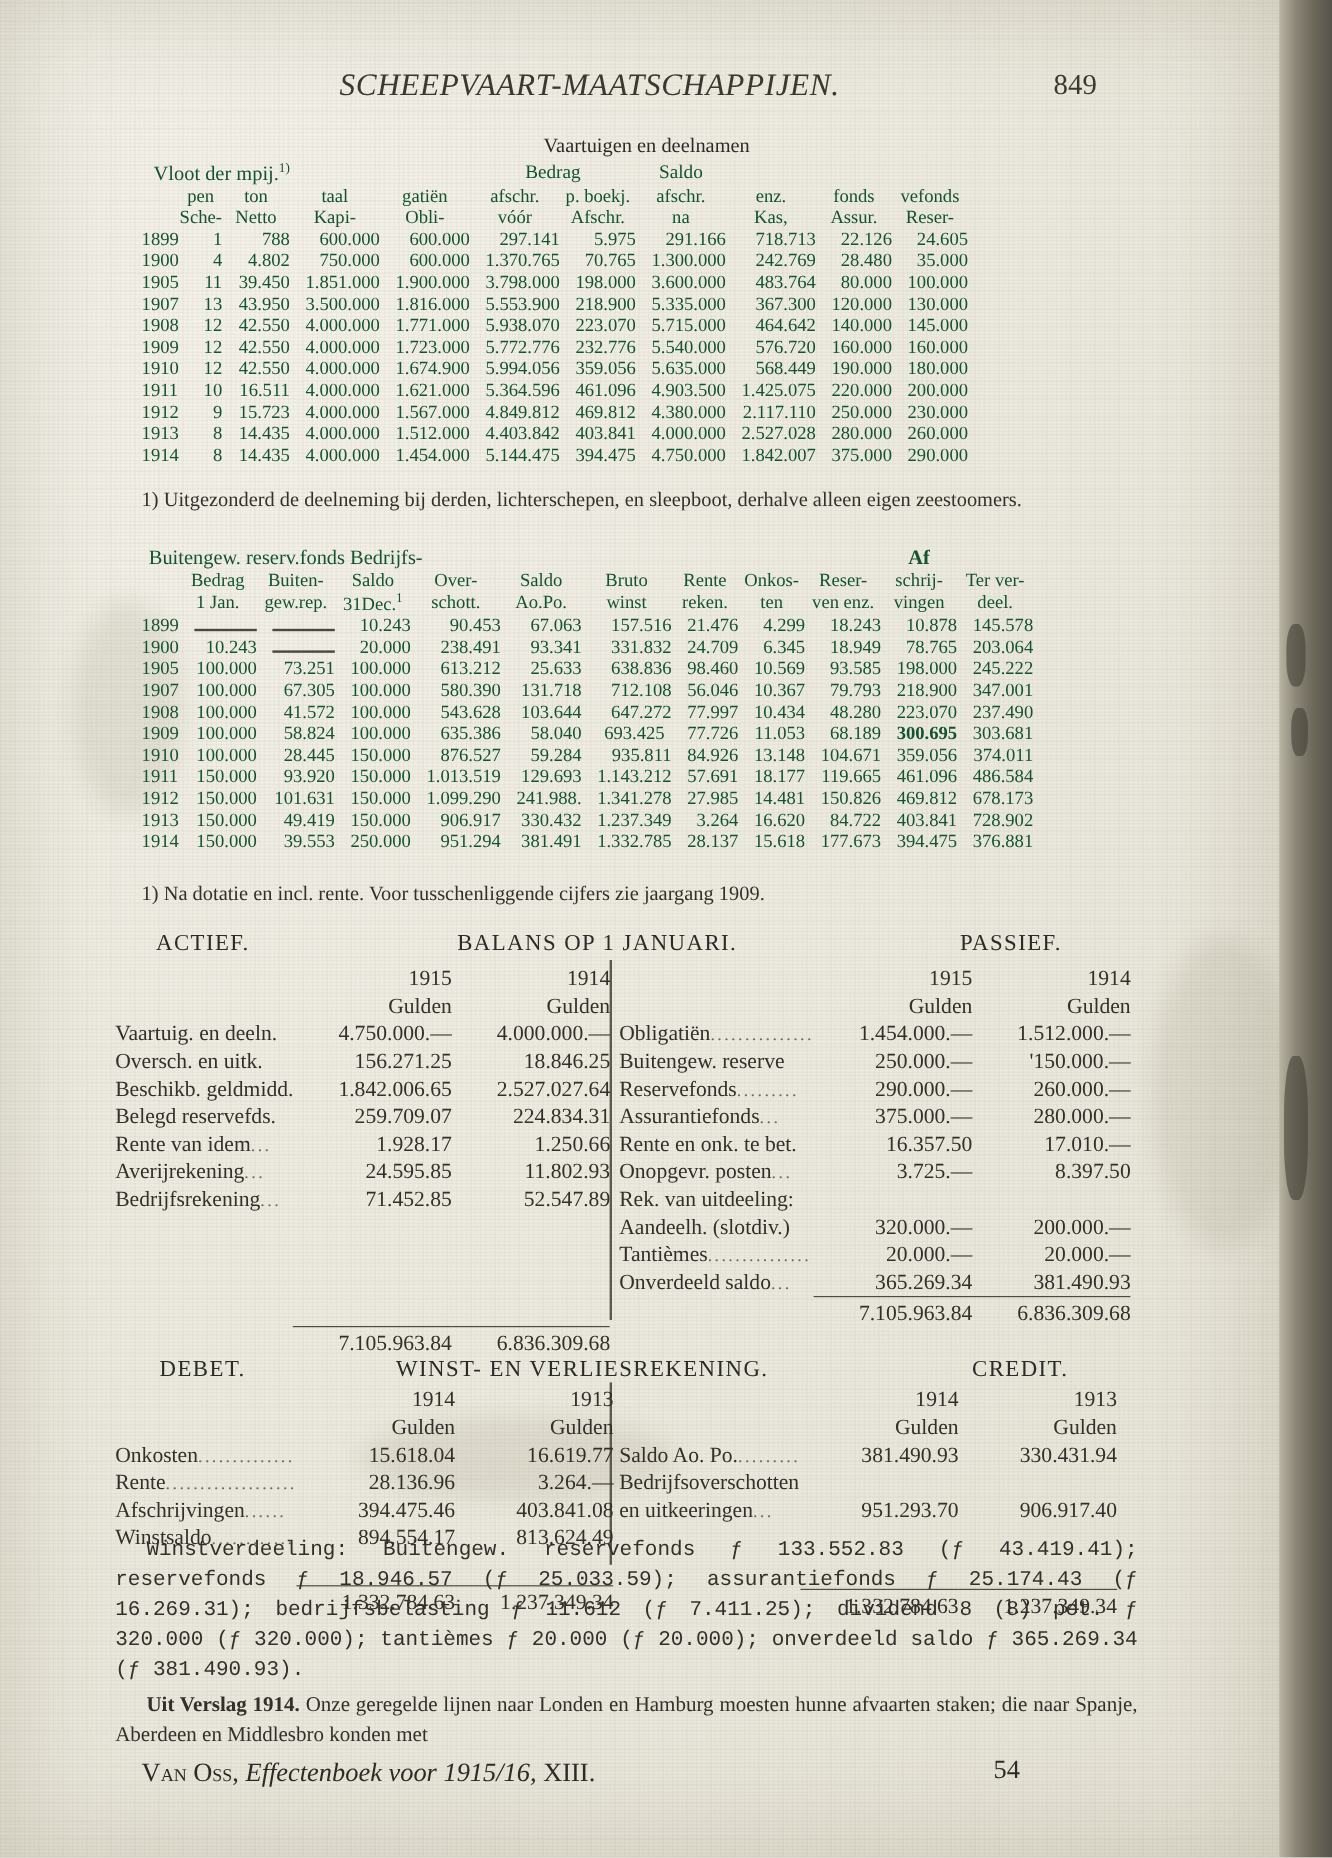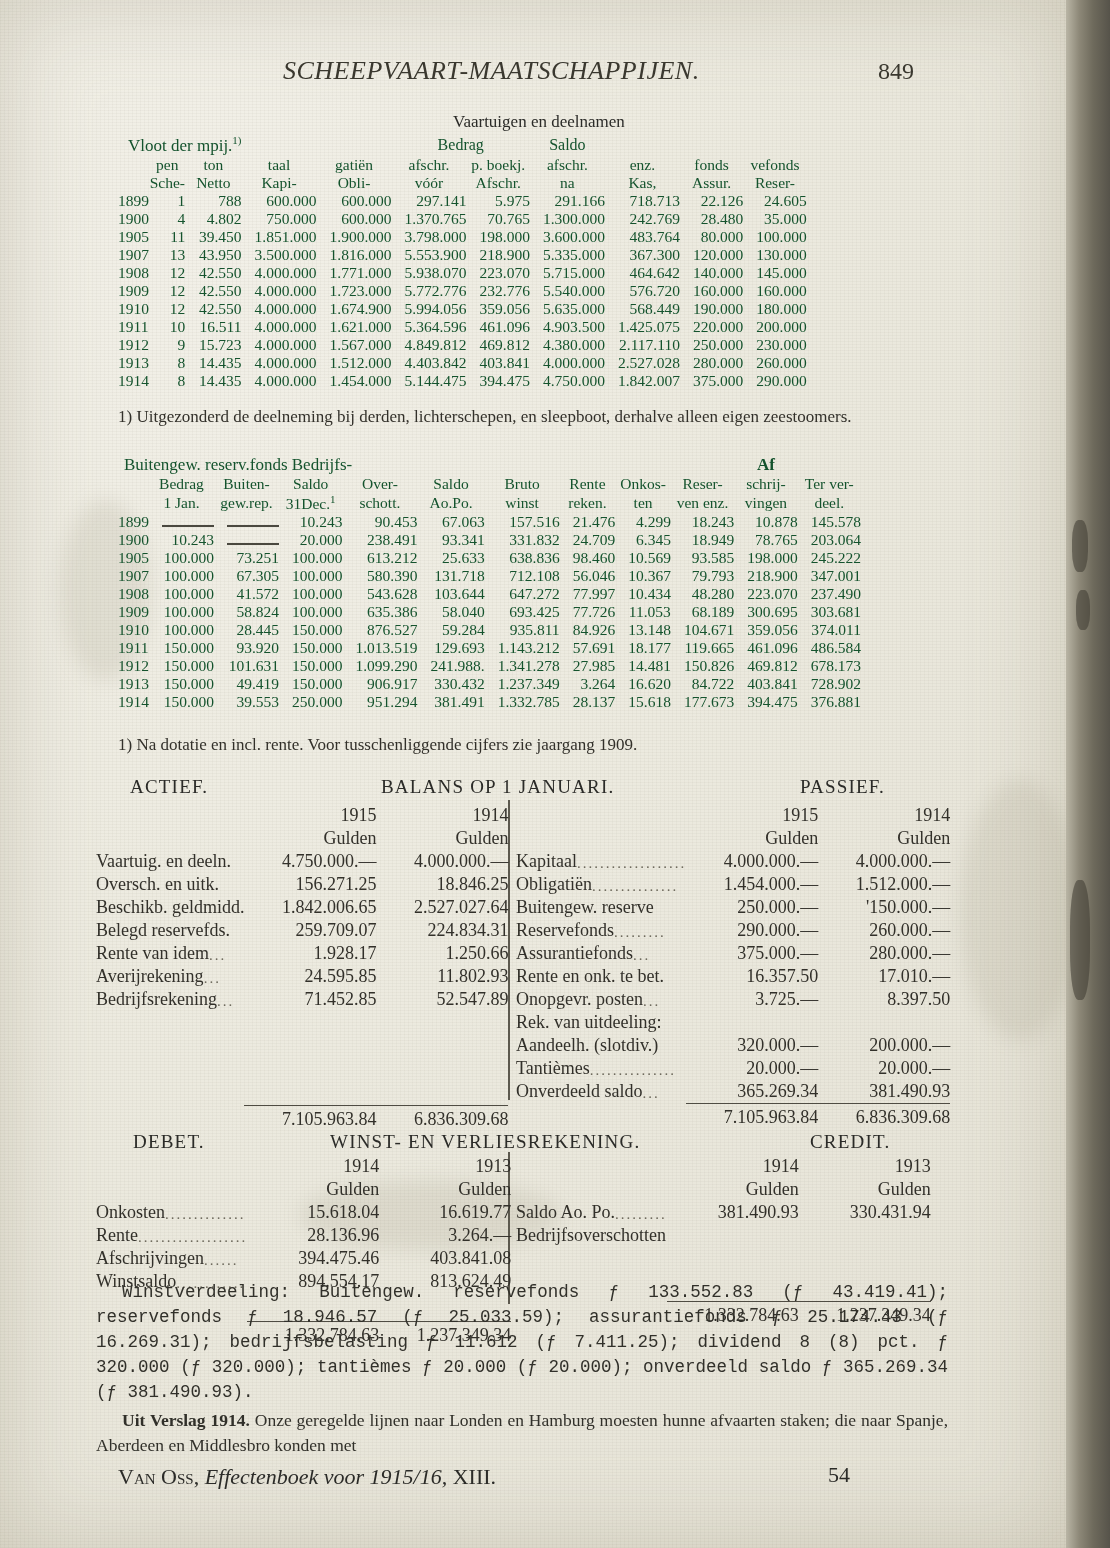--- a/index.html
+++ b/index.html
@@ -402,25 +402,25 @@
             <td class="num" style="padding-left: 13px;">223.070</td>
             <td class="num" style="padding-left: 13px;">237.490</td>
           </tr>
           <tr>
             <td class="yr">1909</td>
             <td class="num" style="padding-left: 13px;">100.000</td>
             <td class="num" style="padding-left: 13px;">58.824</td>
             <td class="num" style="padding-left: 13px;">100.000</td>
             <td class="num" style="padding-left: 13px;">635.386</td>
             <td class="num" style="padding-left: 13px;">58.040</td>
-            <td class="num" style="padding-left: 13px;">693.425</td>
+            <td class="num" style="padding-left: 13px; text-align: center;">693.425</td>
             <td class="num" style="padding-left: 13px;">77.726</td>
             <td class="num" style="padding-left: 13px;">11.053</td>
             <td class="num" style="padding-left: 13px;">68.189</td>
-            <td class="num" style="padding-left: 13px;">300.695</td>
+            <td class="num" style="padding-left: 13px; font-weight: bold;">300.695</td>
             <td class="num" style="padding-left: 13px;">303.681</td>
           </tr>
           <tr>
             <td class="yr">1910</td>
             <td class="num" style="padding-left: 13px;">100.000</td>
             <td class="num" style="padding-left: 13px;">28.445</td>
             <td class="num" style="padding-left: 13px;">150.000</td>
             <td class="num" style="padding-left: 13px;">876.527</td>
             <td class="num" style="padding-left: 13px;">59.284</td>
             <td class="num" style="padding-left: 13px;">935.811</td>
@@ -573,25 +573,20 @@
         <td class="colnum">1914</td>
       </tr>
       <tr>
         <td class="lbl"></td>
         <td class="colnum">Gulden</td>
         <td class="colnum">Gulden</td>
       </tr>
       </tbody>
         <tbody id="passief-body">
           <tr>
-            <td class="lbl">Kapitaal<span class="dots"> ...................</span></td>
-            <td class="colnum">4.000.000.—</td>
-            <td class="colnum">4.000.000.—</td>
-          </tr>
-          <tr>
             <td class="lbl">Obligatiën<span class="dots"> ...............</span></td>
             <td class="colnum">1.454.000.—</td>
             <td class="colnum">1.512.000.—</td>
           </tr>
           <tr>
             <td class="lbl">Buitengew.   reserve</td>
             <td class="colnum">250.000.—</td>
             <td class="colnum">'150.000.—</td>
           </tr>
           <tr>
@@ -719,20 +714,25 @@
         <tbody id="credit-body">
           <tr>
             <td class="lbl">Saldo Ao. Po.<span class="dots"> .........</span></td>
             <td class="colnum">381.490.93</td>
             <td class="colnum">330.431.94</td>
           </tr>
           <tr>
             <td class="lbl">Bedrijfsoverschotten</td>
             <td class="colnum"></td>
             <td class="colnum"></td>
+          </tr>
+          <tr>
+            <td class="lbl"> en uitkeeringen<span class="dots"> ...</span></td>
+            <td class="colnum">951.293.70</td>
+            <td class="colnum">906.917.40</td>
           </tr>
         </tbody>
       <tbody>
           <tr>
             <td style="height:52px;"></td>
             <td></td>
             <td></td>
           </tr>
       <tr class="totrow">
         <td class="lbl"></td>

